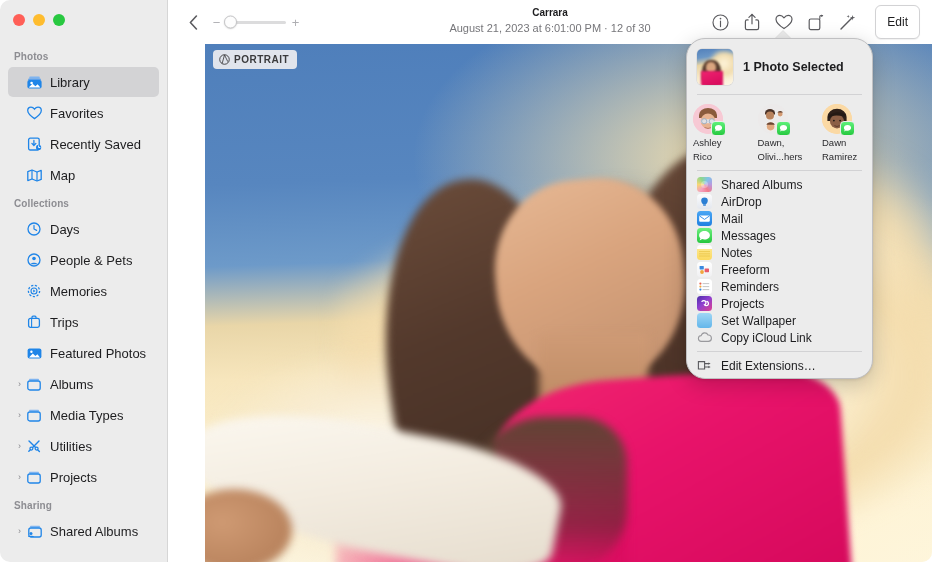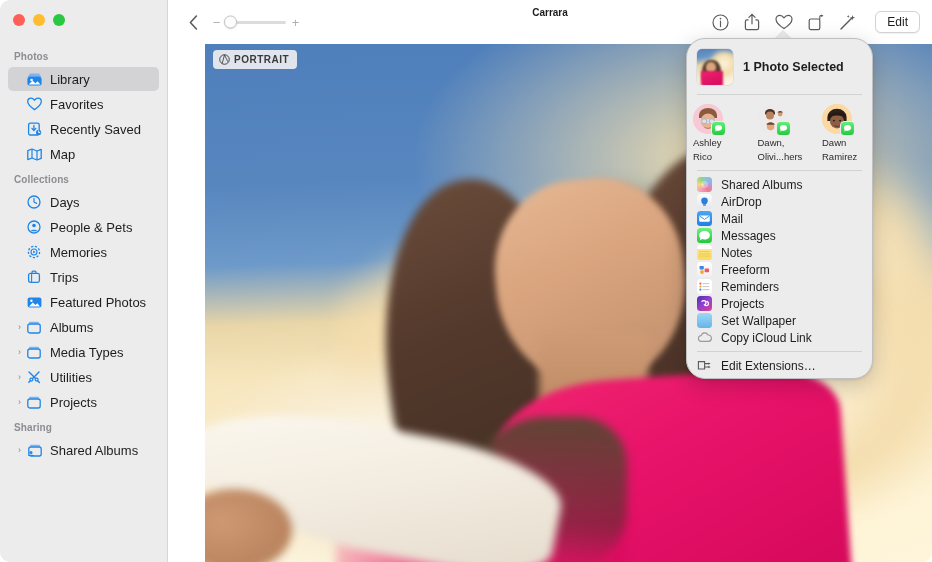--- a/index.html
+++ b/index.html
@@ -24,21 +24,21 @@
   .traffic { position:absolute; left:13px; top:14px; display:flex; gap:8px; }
   .tl { width:12px; height:12px; border-radius:50%; }
   .tl.red{background:#ff5f57;} .tl.yellow{background:#febc2e;} .tl.green{background:#28c840;}
 
   .side-scroll { position:absolute; top:44px; left:0; right:0; bottom:0; }
   .sec-header {
     font-size:10px; color:#8d8d92; font-weight:600;
     padding:7px 0 4px 14px; letter-spacing:0.1px;
   }
   .side-row {
-    display:flex; align-items:center; height:24px;
+    display:flex; align-items:center; height:30px;
     margin:1px 8px; padding-left:6px; border-radius:5px;
     font-size:13px; color:#1d1d1f; position:relative;
   }
   .side-row.selected { background:#d3d3d5; }
   .disc {
     width:11px; flex:0 0 11px; font-size:9px; color:#86868b;
     display:flex; align-items:center; justify-content:center;
     margin-right:-1px;
   }
   .disc.empty { color:transparent; }
@@ -73,21 +73,21 @@
   .sub { font-size:11px; color:#76767a; line-height:15px; margin-top:0px; }
   .tb-right {
     position:absolute; right:12px; top:0; height:44px;
     display:flex; align-items:center; gap:2px;
   }
   .tbtn {
     width:30px; height:26px; display:flex; align-items:center; justify-content:center;
     color:#5b5b5f; border-radius:5px;
   }
   .edit-btn {
-    margin-left:10px; height:22px; padding:4px 11px;
+    margin-left:10px; height:22px; padding:16px 11px;
     background:#ffffff; border:1px solid #d2d2d4; border-radius:6px;
     font-size:12px; color:#1d1d1f; display:flex; align-items:center;
     box-shadow:0 0.5px 1px rgba(0,0,0,0.06);
   }
 
   
   .photo-area {
     position:absolute; left:205px; top:44px; right:0; bottom:0;
     overflow:hidden; background:#fff;
   }
@@ -459,20 +459,21 @@
     <div class="zoomctl">
       <span class="zminus">−</span>
       <div class="track">
         <div class="knob"></div>
       </div>
       <span class="zplus">+</span>
     </div>
 
     <div class="title-block">
       <div class="ttl">Carrara</div>
+      <div class="sub">August 21, 2023 at 6:01:00 PM  ·  12 of 30</div>
     </div>
 
     <div class="tb-right">
       <div class="tbtn">
         <svg width="17" height="17" viewBox="0 0 17 17">
             <circle cx="8.5" cy="8.5" r="7.5" fill="none" stroke="currentColor" stroke-width="1.15"></circle>
             <circle cx="8.5" cy="4.6" r="0.85" fill="currentColor"></circle>
             <path d="M8.5 7.1 V12.6" stroke="currentColor" stroke-width="1.15" stroke-linecap="round"></path>
           </svg>
       </div>

